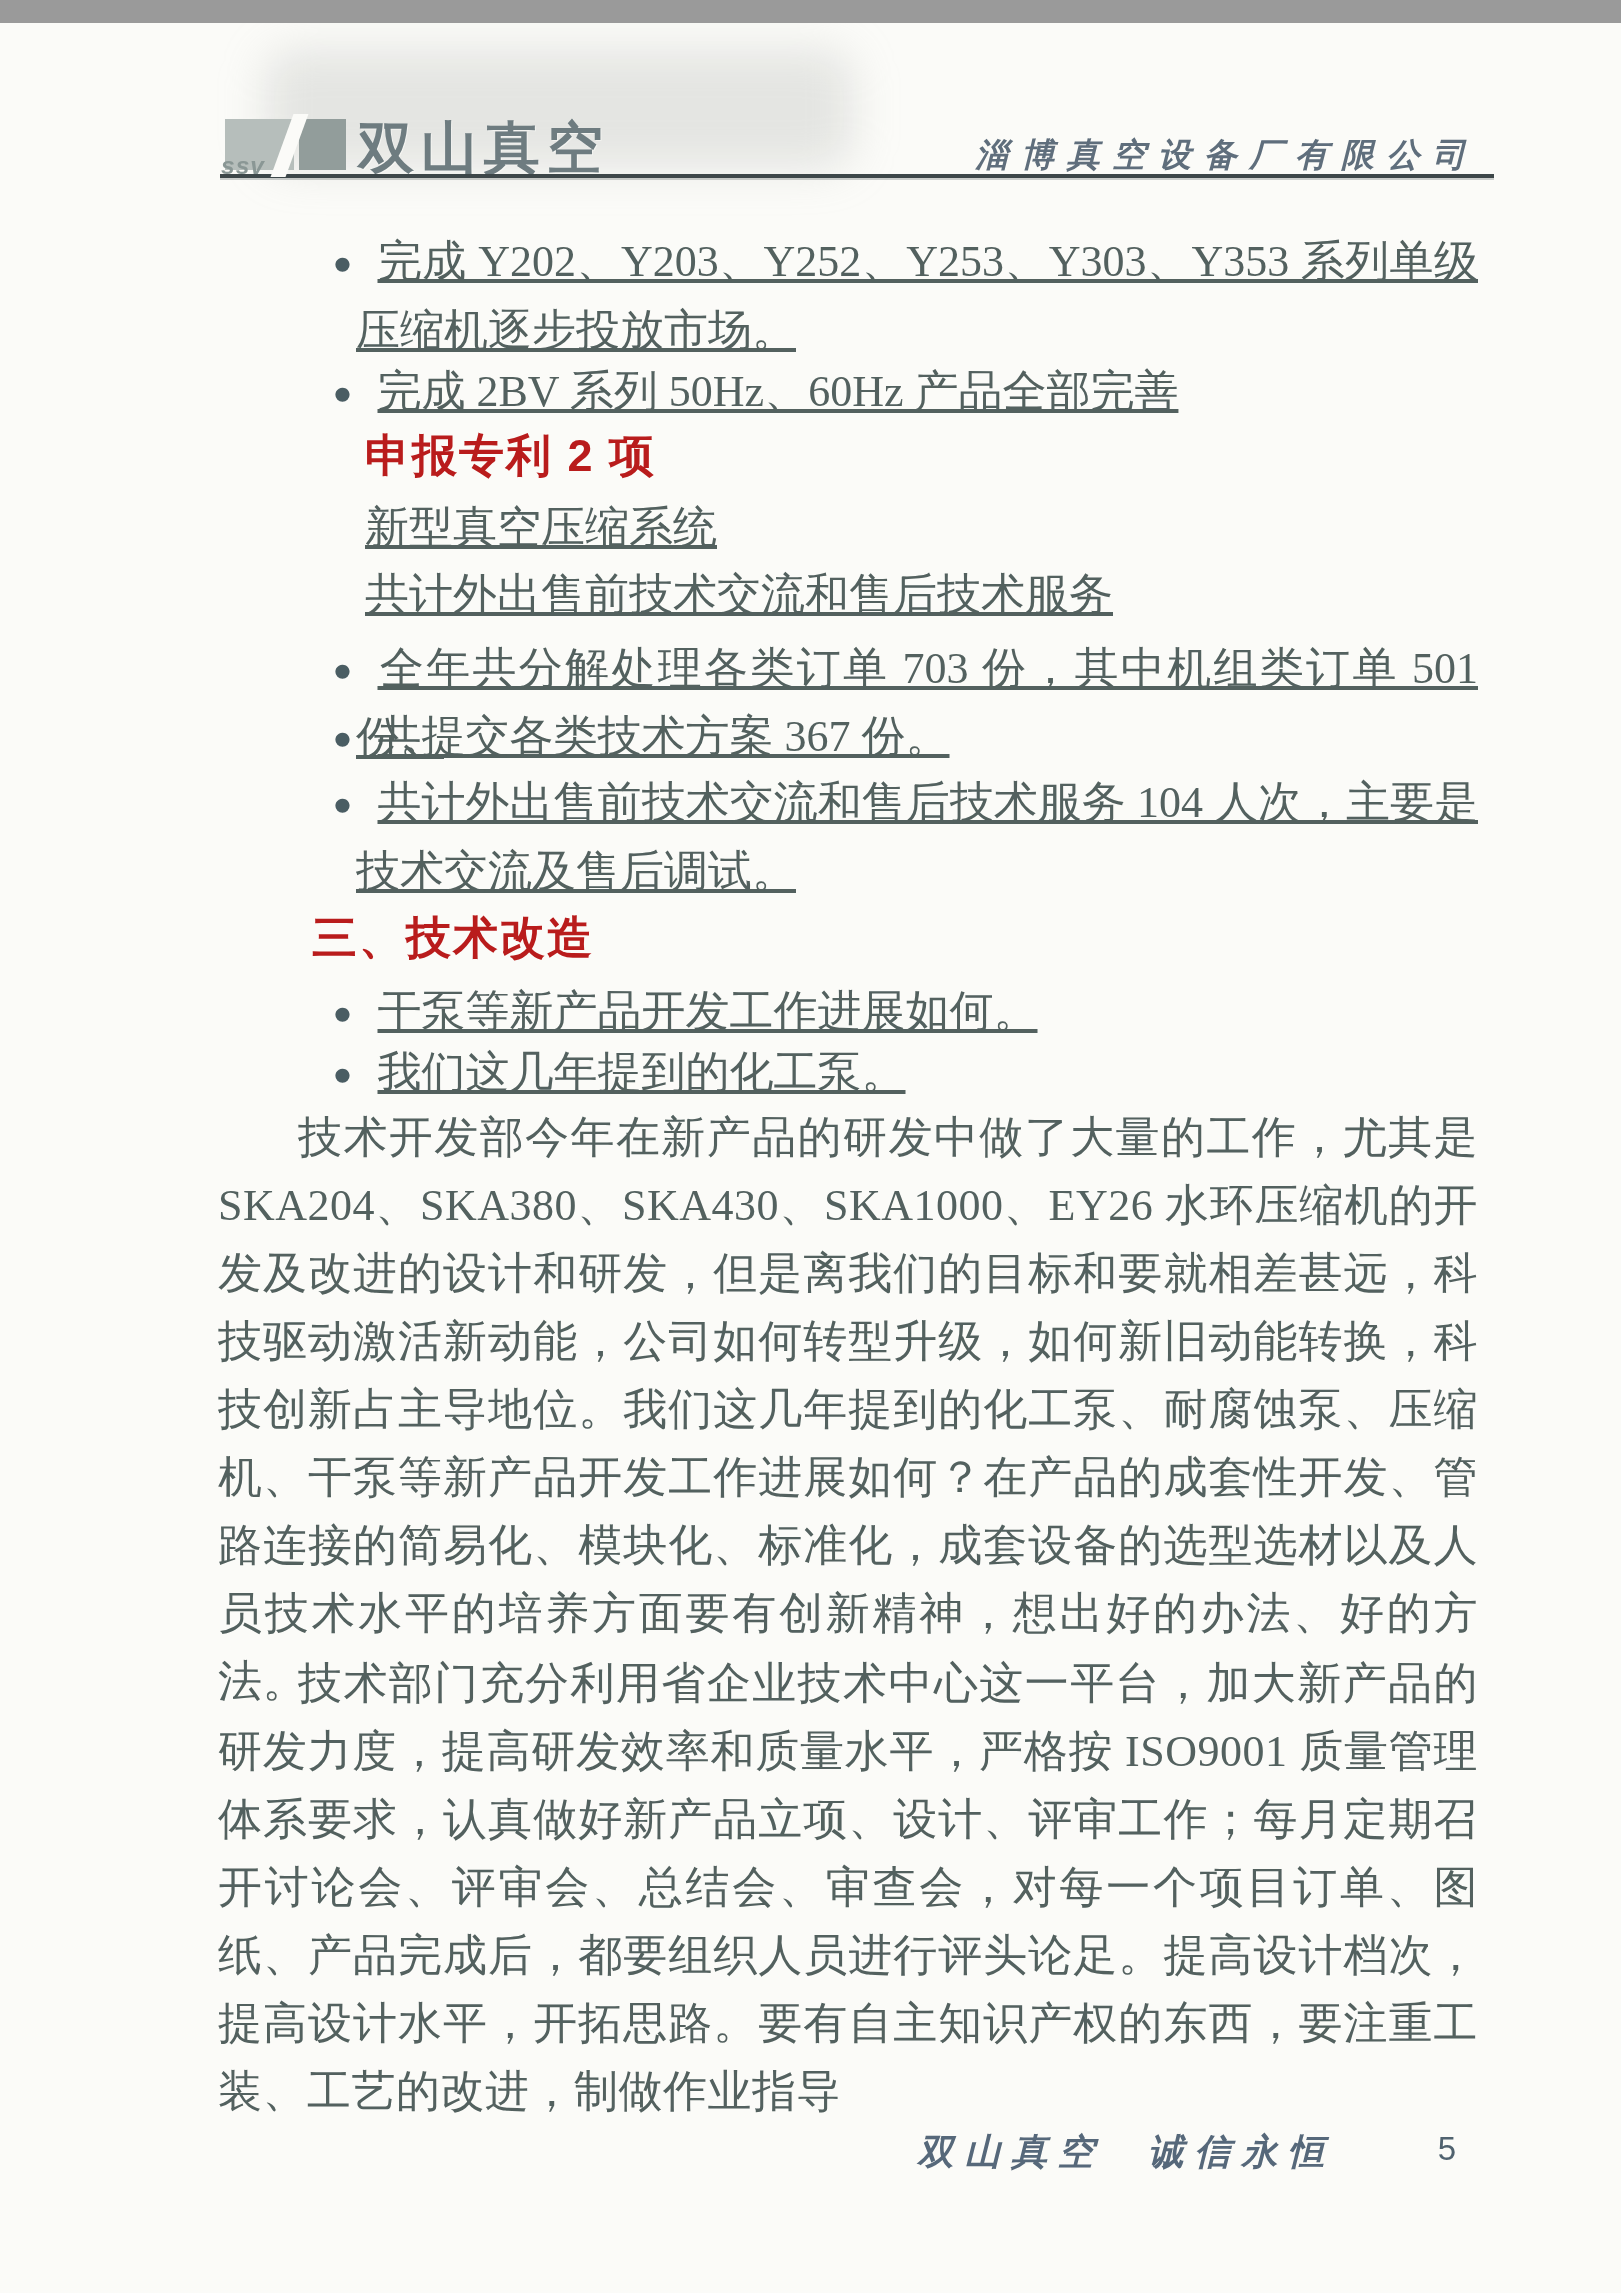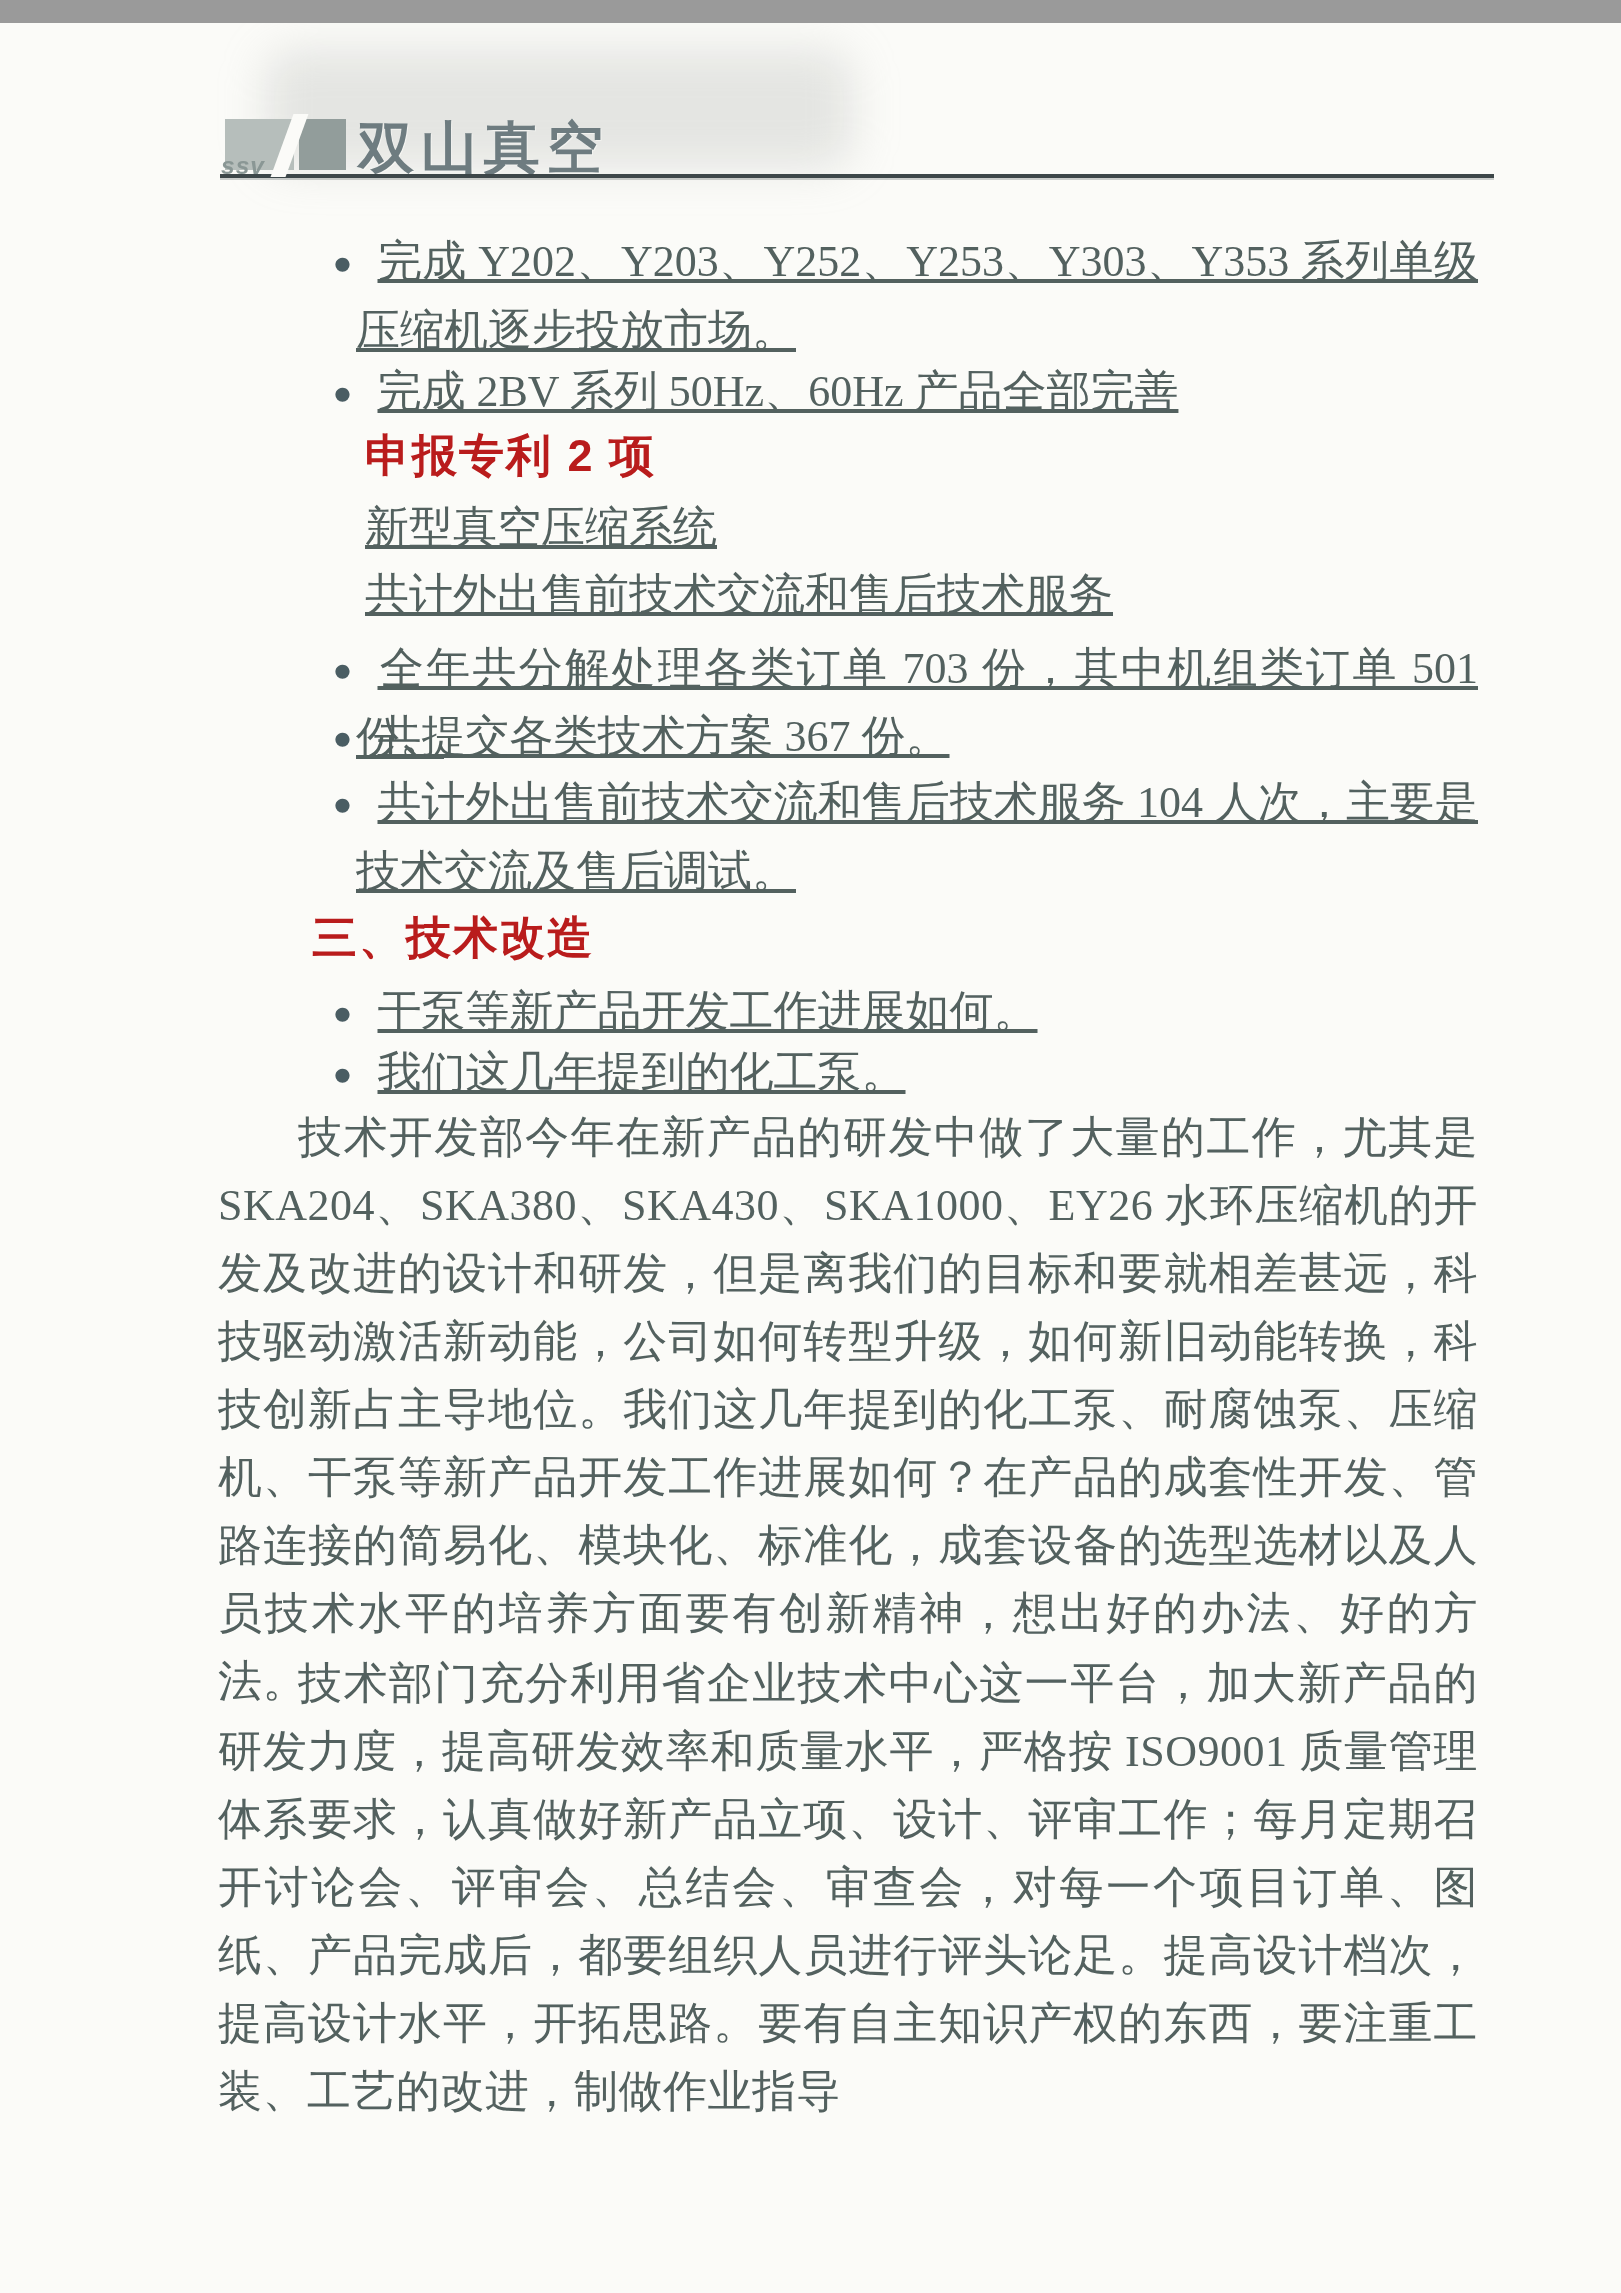--- a/index.html
+++ b/index.html
@@ -98,20 +98,21 @@
 
   <div class="logo">
     <div class="logo-mark">
       <span class="logo-blk-light"></span>
       <span class="logo-blk-dark"></span>
       <span class="logo-slash"></span>
       <span class="logo-abbr">ssv</span>
     </div>
     <span class="logo-brand">双山真空</span>
   </div>
+  <div class="company-name">淄博真空设备厂有限公司</div>
   <div class="header-rule"></div>
 
   <div class="content">
 
     <div class="bullet-item line" style="top:205px"><span class="marker">●</span><span>完成 Y202、Y203、Y252、Y253、Y303、Y353 系列单级压缩机逐步投放市场。</span></div>
 
     <div class="bullet-item line" style="top:335px"><span class="marker">●</span><span>完成 2BV 系列 50Hz、60Hz 产品全部完善</span></div>
 
     <div class="sub-item sub-bold" style="top:399px">申报专利 2 项</div>
 
@@ -130,15 +131,19 @@
     <div class="bullet-item line" style="top:955px"><span class="marker">●</span><span>干泵等新产品开发工作进展如何。</span></div>
 
     <div class="bullet-item line" style="top:1016px"><span class="marker">●</span><span>我们这几年提到的化工泵。</span></div>
 
     <div class="paragraph" style="top:1081px">技术开发部今年在新产品的研发中做了大量的工作，尤其是 SKA204、SKA380、SKA430、SKA1000、EY26 水环压缩机的开发及改进的设计和研发，但是离我们的目标和要就相差甚远，科技驱动激活新动能，公司如何转型升级，如何新旧动能转换，科技创新占主导地位。我们这几年提到的化工泵、耐腐蚀泵、压缩机、干泵等新产品开发工作进展如何？在产品的成套性开发、管路连接的简易化、模块化、标准化，成套设备的选型选材以及人员技术水平的培养方面要有创新精神，想出好的办法、好的方法。</div>
 
     <div class="paragraph" style="top:1627px">技术部门充分利用省企业技术中心这一平台，加大新产品的研发力度，提高研发效率和质量水平，严格按 ISO9001 质量管理体系要求，认真做好新产品立项、设计、评审工作；每月定期召开讨论会、评审会、总结会、审查会，对每一个项目订单、图纸、产品完成后，都要组织人员进行评头论足。提高设计档次，提高设计水平，开拓思路。要有自主知识产权的东西，要注重工装、工艺的改进，制做作业指导</div>
 
   </div>
 
+  <div class="footer">
+    <div class="footer-slogan"><span>双山真空</span><span class="gap"></span><span>诚信永恒</span></div>
+    <div class="footer-page">5</div>
+  </div>
 
 </div>
 
 
 </body></html>

